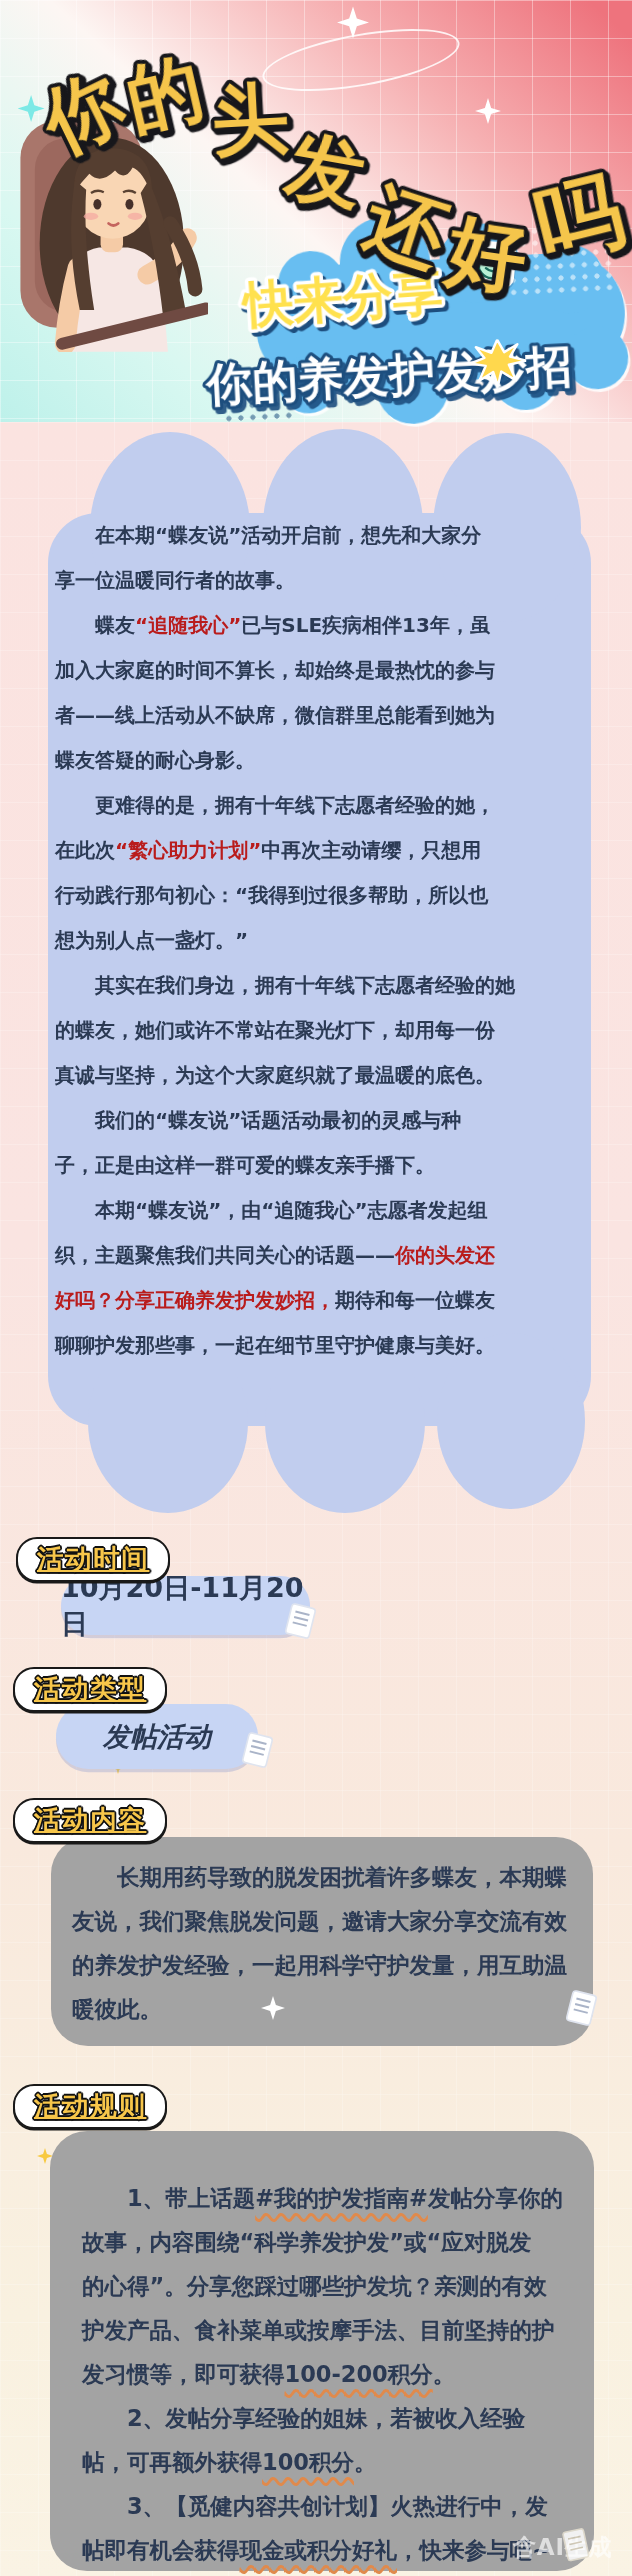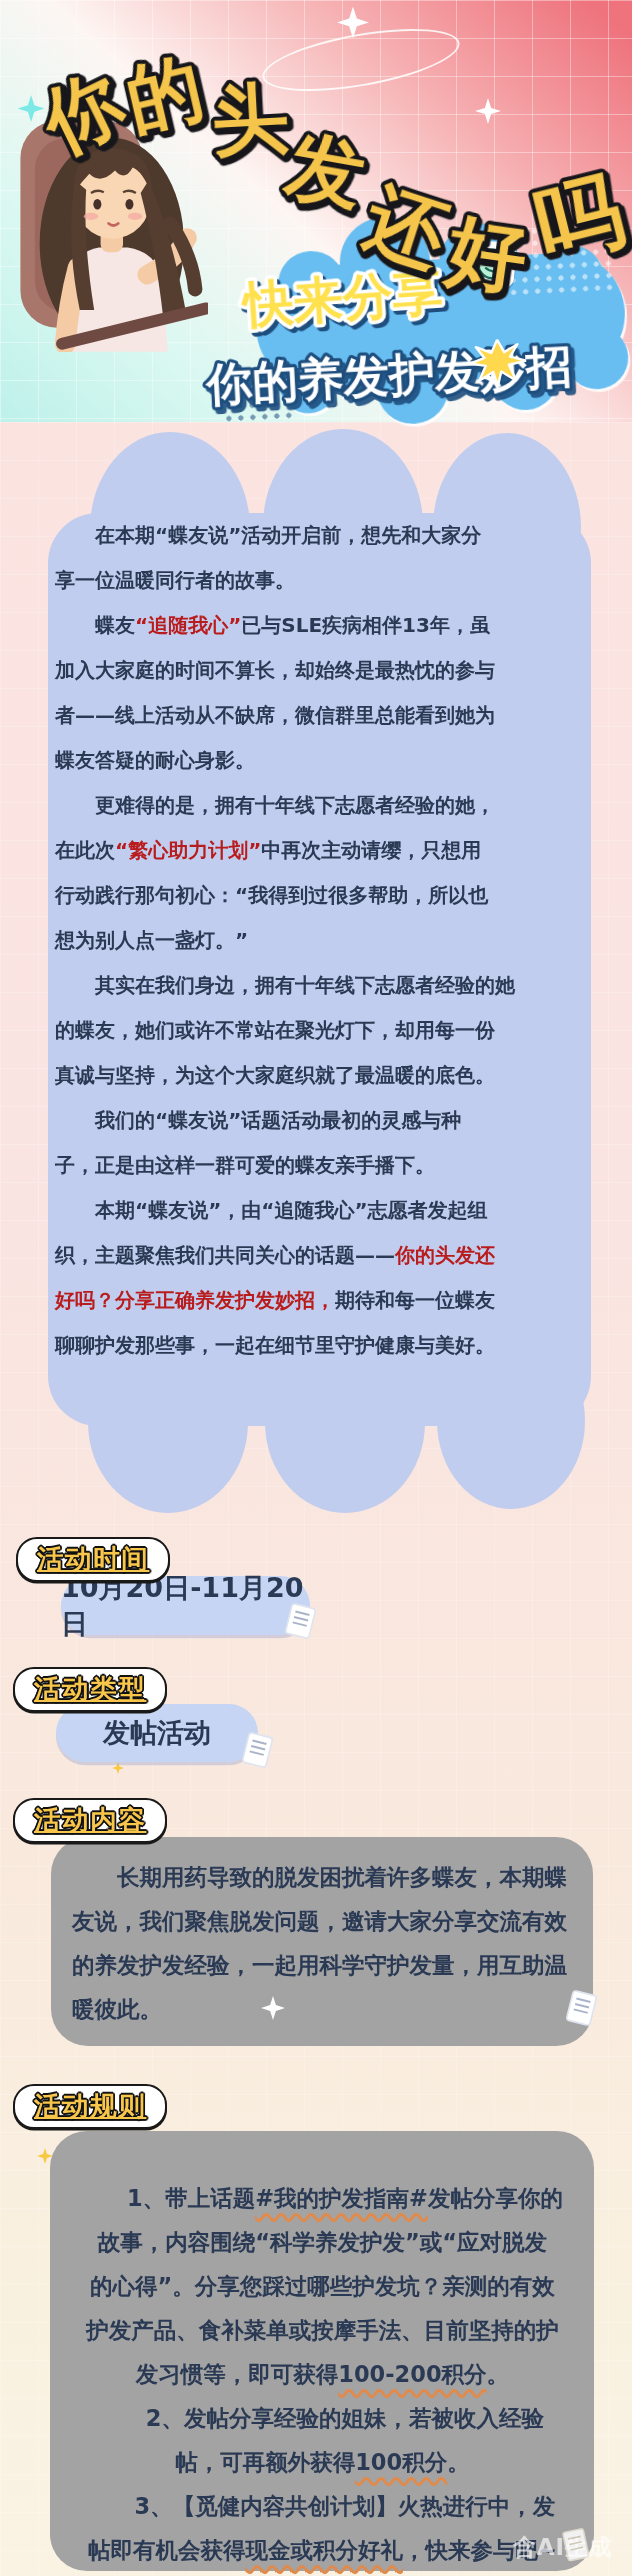--- a/index.html
+++ b/index.html
@@ -195,21 +195,21 @@
       <line x1="14" y1="15" x2="32" y2="15" stroke="#aab4c8" stroke-width="2.5"></line>
       <line x1="14" y1="22" x2="32" y2="22" stroke="#aab4c8" stroke-width="2.5"></line>
       <line x1="14" y1="29" x2="32" y2="29" stroke="#aab4c8" stroke-width="2.5"></line>
     </g>
   </svg>
   <div class="spark y" style="left:63px;top:1571px;width:13px;height:13px;"></div>
 
   <div class="badge" style="left:13px;top:1667px;">
     <span>活动类型</span>
   </div>
-  <div class="pill" style="left:56px;top:1704px;width:202px;height:58px;">
+  <div class="pill" style="left:56px;top:1704px;width:202px;height:65px;font-style:italic;">
     <span>发帖活动</span>
   </div>
   <svg class="note" style="left:239px;top:1730px;" width="37" height="40" viewBox="0 0 46 50">
     <g transform="rotate(14 23 25)">
       <rect x="8" y="6" width="30" height="38" rx="4" fill="#ffffff" stroke="#dfe4ef" stroke-width="2"></rect>
       <line x1="14" y1="15" x2="32" y2="15" stroke="#aab4c8" stroke-width="2.5"></line>
       <line x1="14" y1="22" x2="32" y2="22" stroke="#aab4c8" stroke-width="2.5"></line>
       <line x1="14" y1="29" x2="32" y2="29" stroke="#aab4c8" stroke-width="2.5"></line>
     </g>
   </svg>
@@ -233,21 +233,21 @@
       <line x1="14" y1="15" x2="32" y2="15" stroke="#aab4c8" stroke-width="2.5"></line>
       <line x1="14" y1="22" x2="32" y2="22" stroke="#aab4c8" stroke-width="2.5"></line>
       <line x1="14" y1="29" x2="32" y2="29" stroke="#aab4c8" stroke-width="2.5"></line>
     </g>
   </svg>
 
   <div class="badge" style="left:13px;top:2084px;">
     <span>活动规则</span>
   </div>
   <div class="spark y" style="left:37px;top:2148px;width:16px;height:16px;"></div>
-  <div class="bluebox" style="left:50px;top:2131px;width:544px;height:440px;text-align:center;">
+  <div class="bluebox" style="left:50px;top:2131px;width:544px;height:440px;">
     <div id="rules-lines" class="box-lines" style="left:32px;top:45px;">
         <div class="t-line"><span>　　1、带上话题</span><span class="seg-w">#我的护发指南#</span><span>发帖分享你的</span></div>
         <div class="t-line"><span>故事，内容围绕“科学养发护发”或“应对脱发</span></div>
         <div class="t-line"><span>的心得”。分享您踩过哪些护发坑？亲测的有效</span></div>
         <div class="t-line"><span>护发产品、食补菜单或按摩手法、目前坚持的护</span></div>
         <div class="t-line"><span>发习惯等，即可获得</span><span class="seg-w">100-200积分</span><span>。</span></div>
         <div class="t-line"><span>　　2、发帖分享经验的姐妹，若被收入经验</span></div>
         <div class="t-line"><span>帖，可再额外获得</span><span class="seg-w">100积分</span><span>。</span></div>
         <div class="t-line"><span>　　3、【觅健内容共创计划】火热进行中，发</span></div>
         <div class="t-line"><span>帖即有机会获得</span><span class="seg-w">现金或积分好礼</span><span>，快来参与吧~</span></div>

